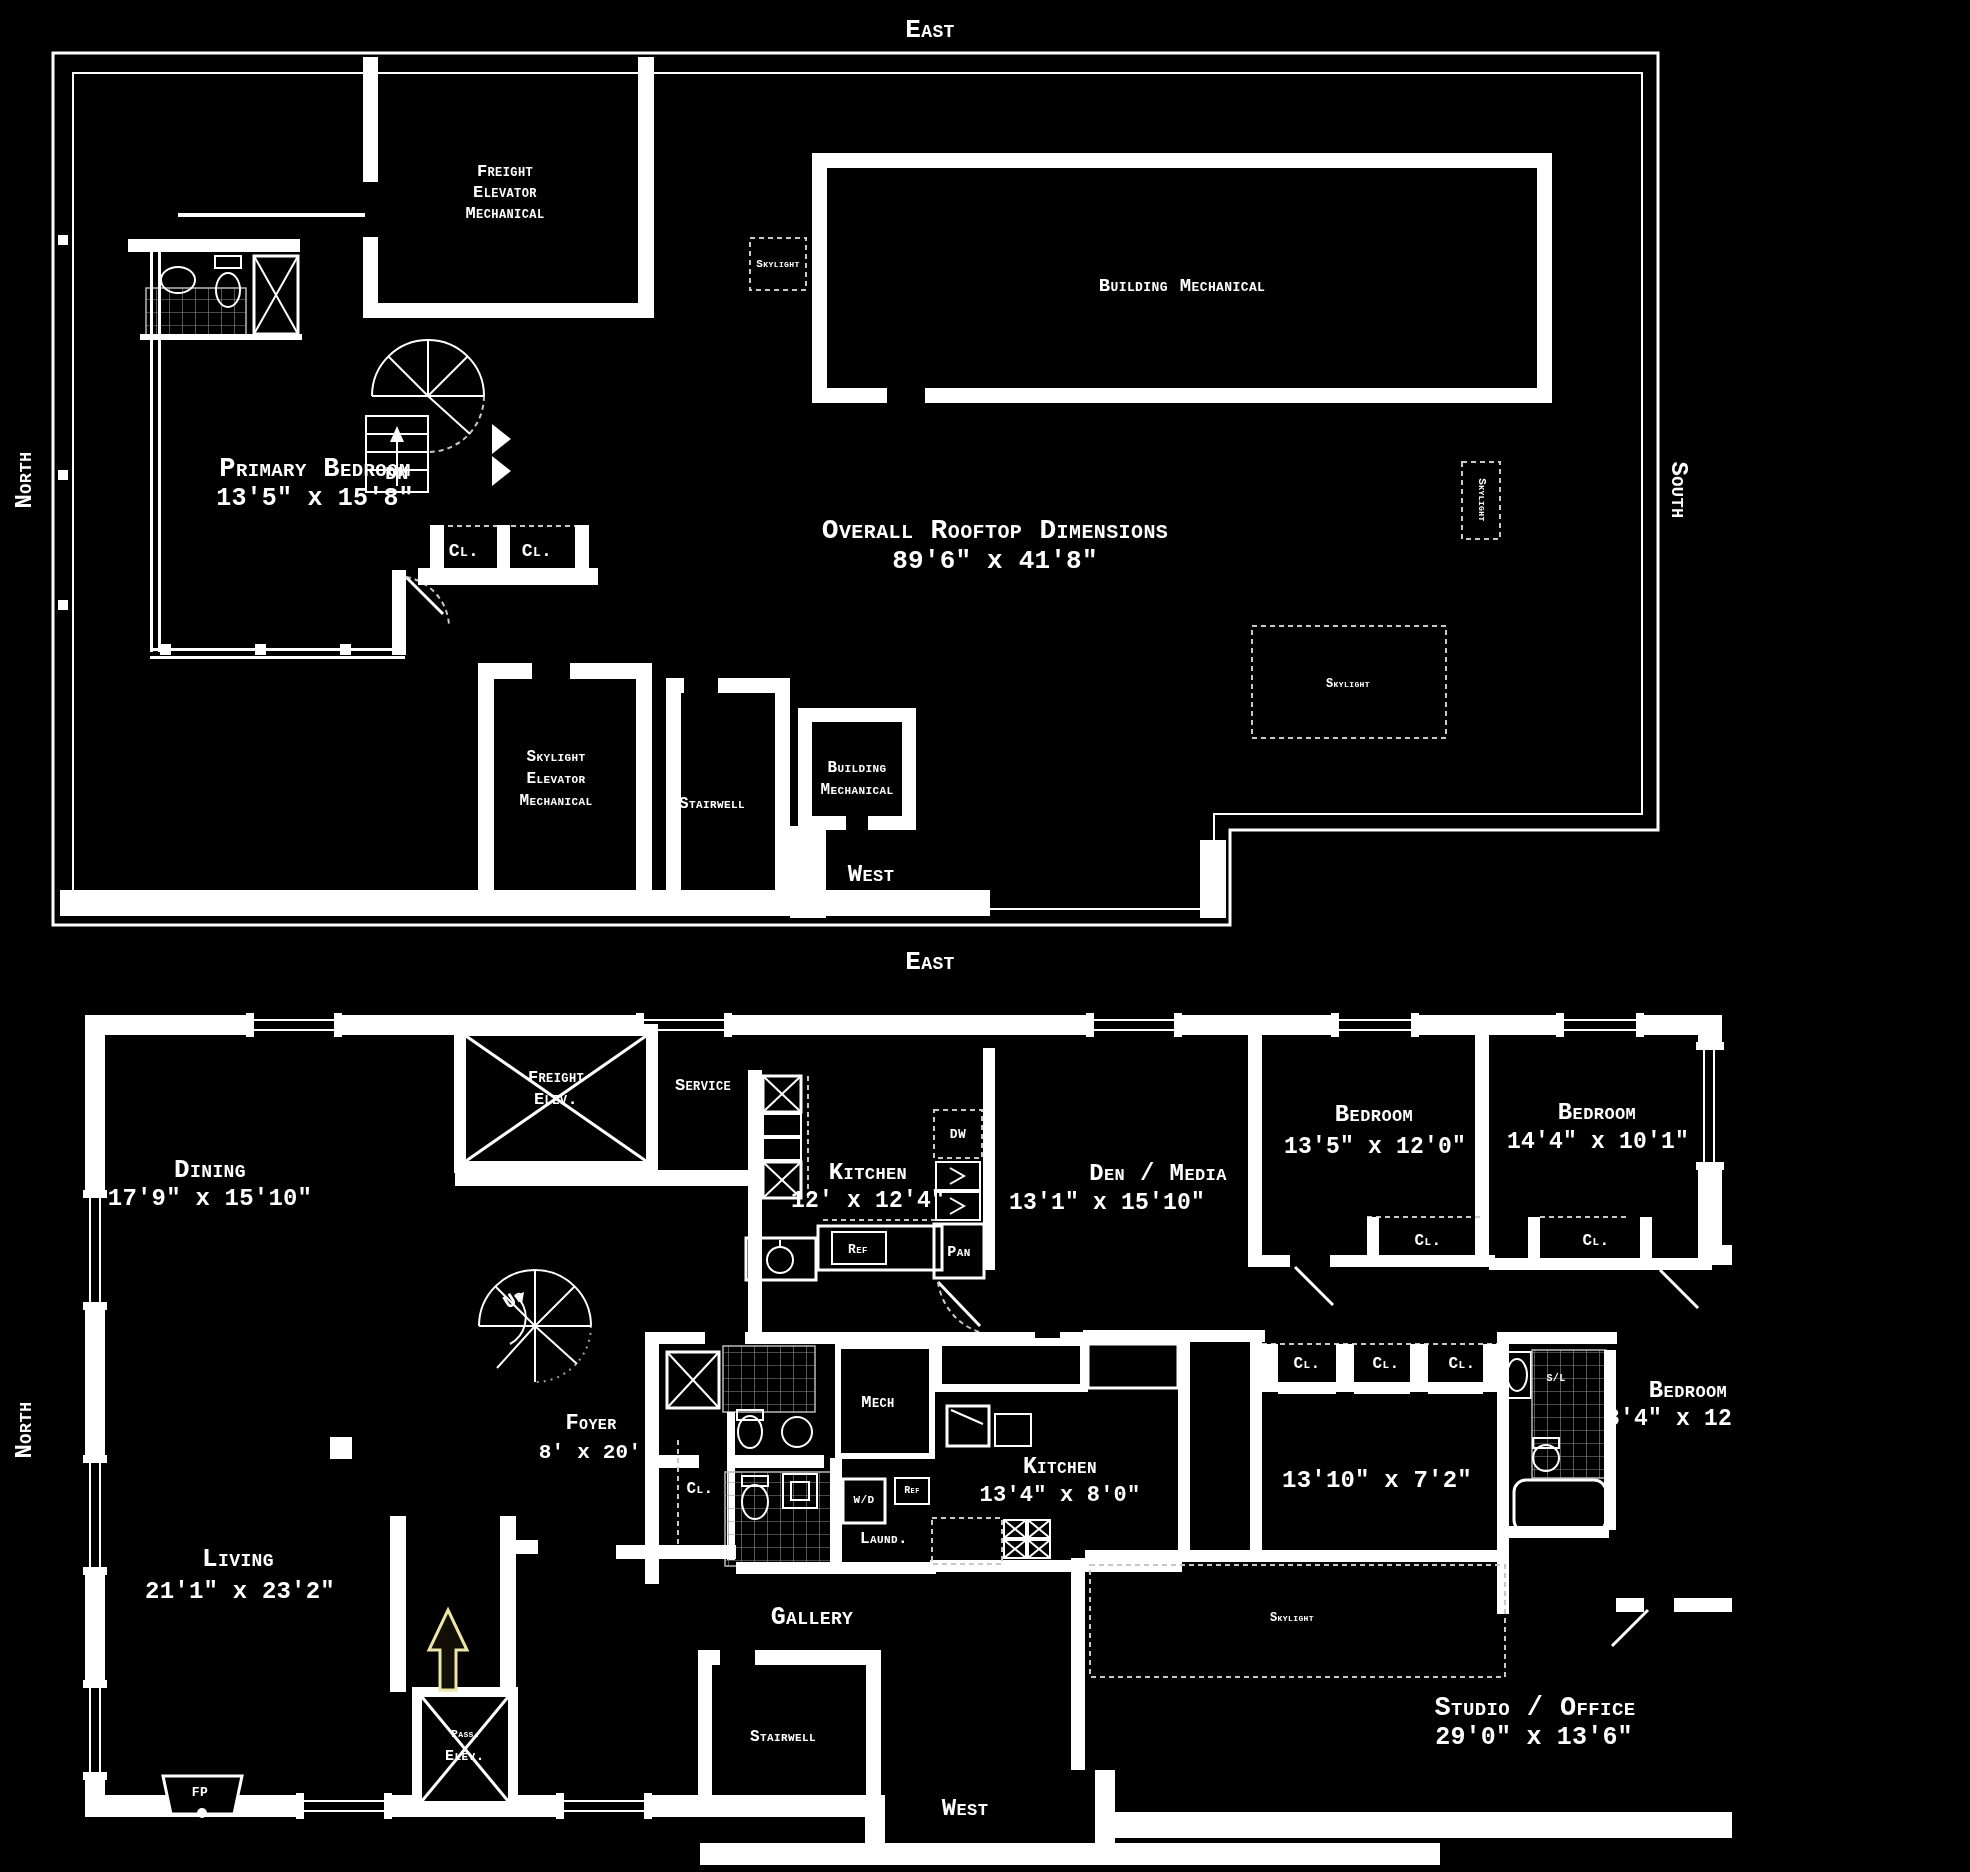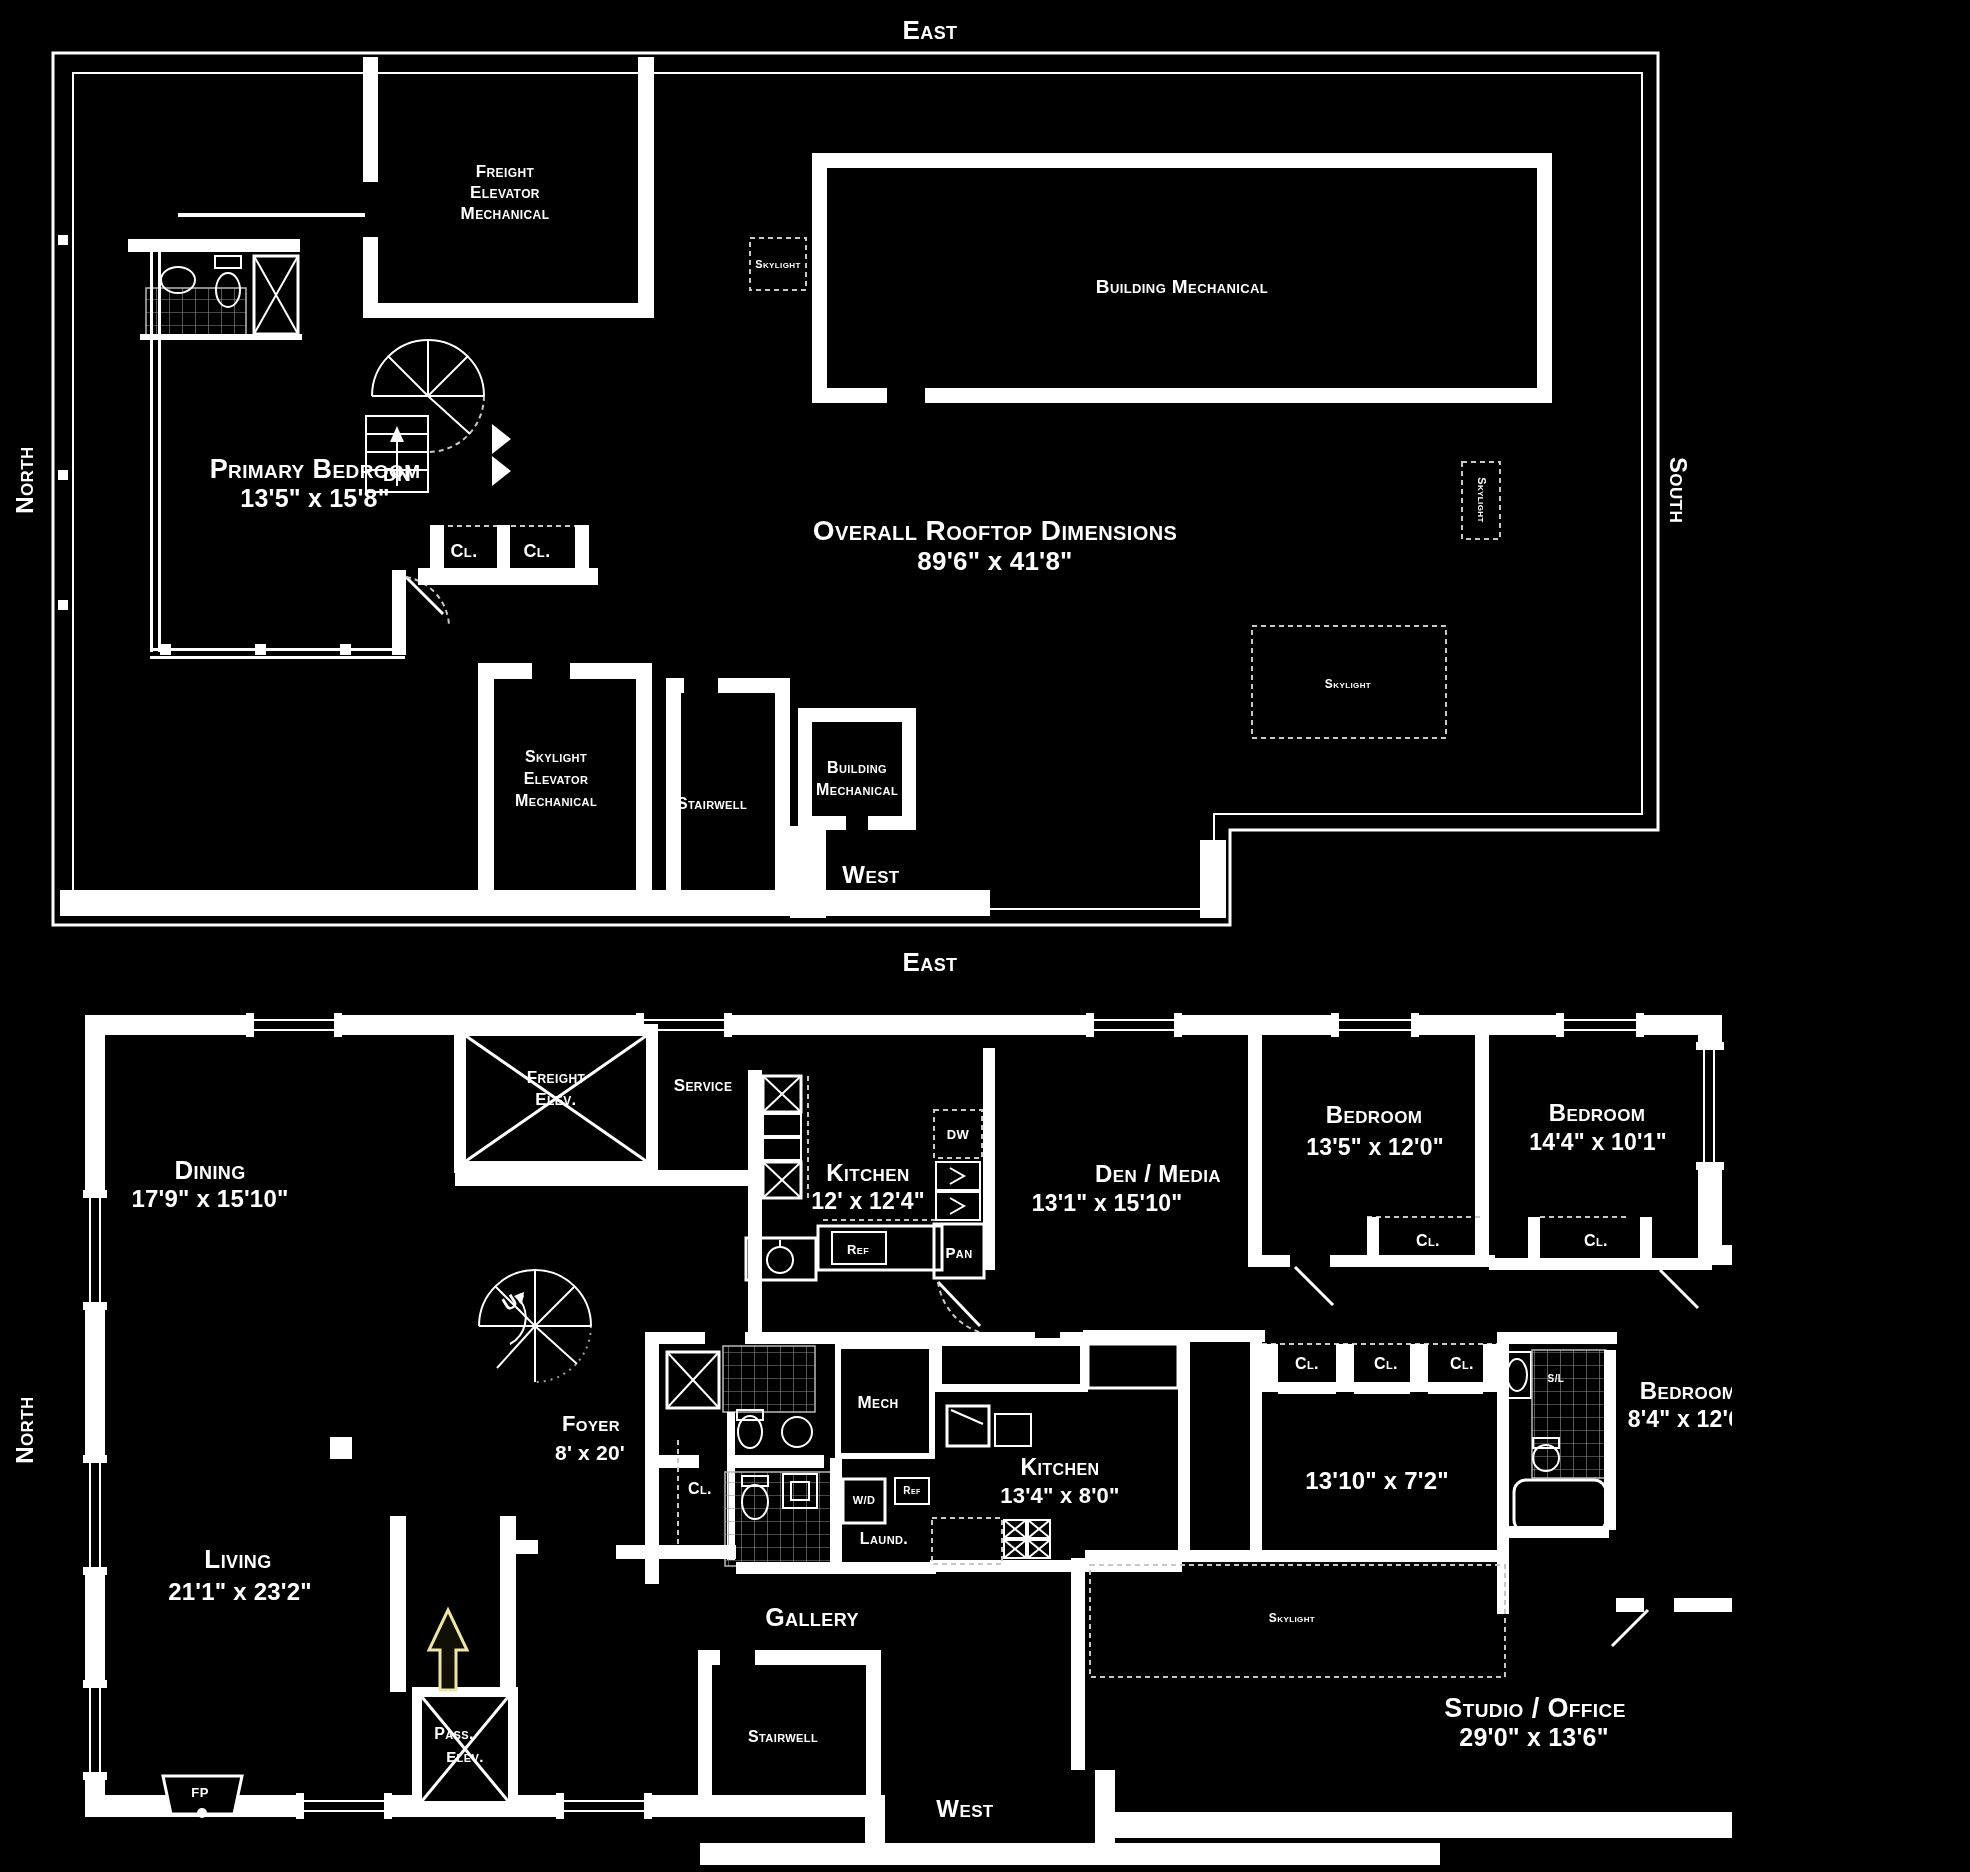--- a/index.html
+++ b/index.html
@@ -1,17 +1,17 @@
 <!DOCTYPE html>
 <html><head>
 <meta charset="utf-8">
 <style>
   html,body{margin:0;padding:0;background:#000;}
   .stage{position:relative;width:1732px;height:1872px;background:#000;overflow:hidden;
-         font-family:Liberation Sans, sans-serif;}
+         font-family:Liberation Mono, monospace;}
   svg.plan{position:absolute;left:0;top:0;}
   .lbl{position:absolute;color:#fff;font-weight:bold;white-space:nowrap;line-height:1;
        transform:translate(-50%,-50%);font-variant:small-caps;letter-spacing:.4px;}
   .dim{font-variant:normal;letter-spacing:.2px;}
   .r90{transform:translate(-50%,-50%) rotate(90deg);}
   .rm90{transform:translate(-50%,-50%) rotate(-90deg);}
   .up-rot{transform:translate(-50%,-50%) rotate(-32deg);}
   
   .w{fill:#fff;}
   .s2{stroke:#fff;stroke-width:2;fill:none;}
@@ -514,20 +514,20 @@
 <div class="lbl dim" style="left:1060px;top:1496px;font-size:22px">13'4" x 8'0"</div>
 <div class="lbl" style="left:864px;top:1500px;font-size:11px">W/D</div>
 <div class="lbl" style="left:912px;top:1491px;font-size:10px">Ref</div>
 <div class="lbl" style="left:884px;top:1539px;font-size:16px">Laund.</div>
 
 <div class="lbl" style="left:812px;top:1617px;font-size:25px">Gallery</div>
 <div class="lbl" style="left:238px;top:1559px;font-size:26px">Living</div>
 <div class="lbl dim" style="left:240px;top:1592px;font-size:24px">21'1" x 23'2"</div>
 <div class="lbl" style="left:200px;top:1792px;font-size:13px">FP</div>
 
-<div class="lbl" style="left:454px;top:1734px;font-size:16px">Pass.</div>
+<div class="lbl" style="left:466px;top:1734px;font-size:11px">Pass.</div>
 <div class="lbl" style="left:465px;top:1756px;font-size:15px">Elev.</div>
 <div class="lbl" style="left:783px;top:1737px;font-size:16px">Stairwell</div>
 <div class="lbl" style="left:1292px;top:1618px;font-size:12px">Skylight</div>
 <div class="lbl" style="left:1535px;top:1708px;font-size:27px">Studio / Office</div>
 <div class="lbl dim" style="left:1534px;top:1737px;font-size:25px">29'0" x 13'6"</div>
 
 </div>
 
 </body></html>

